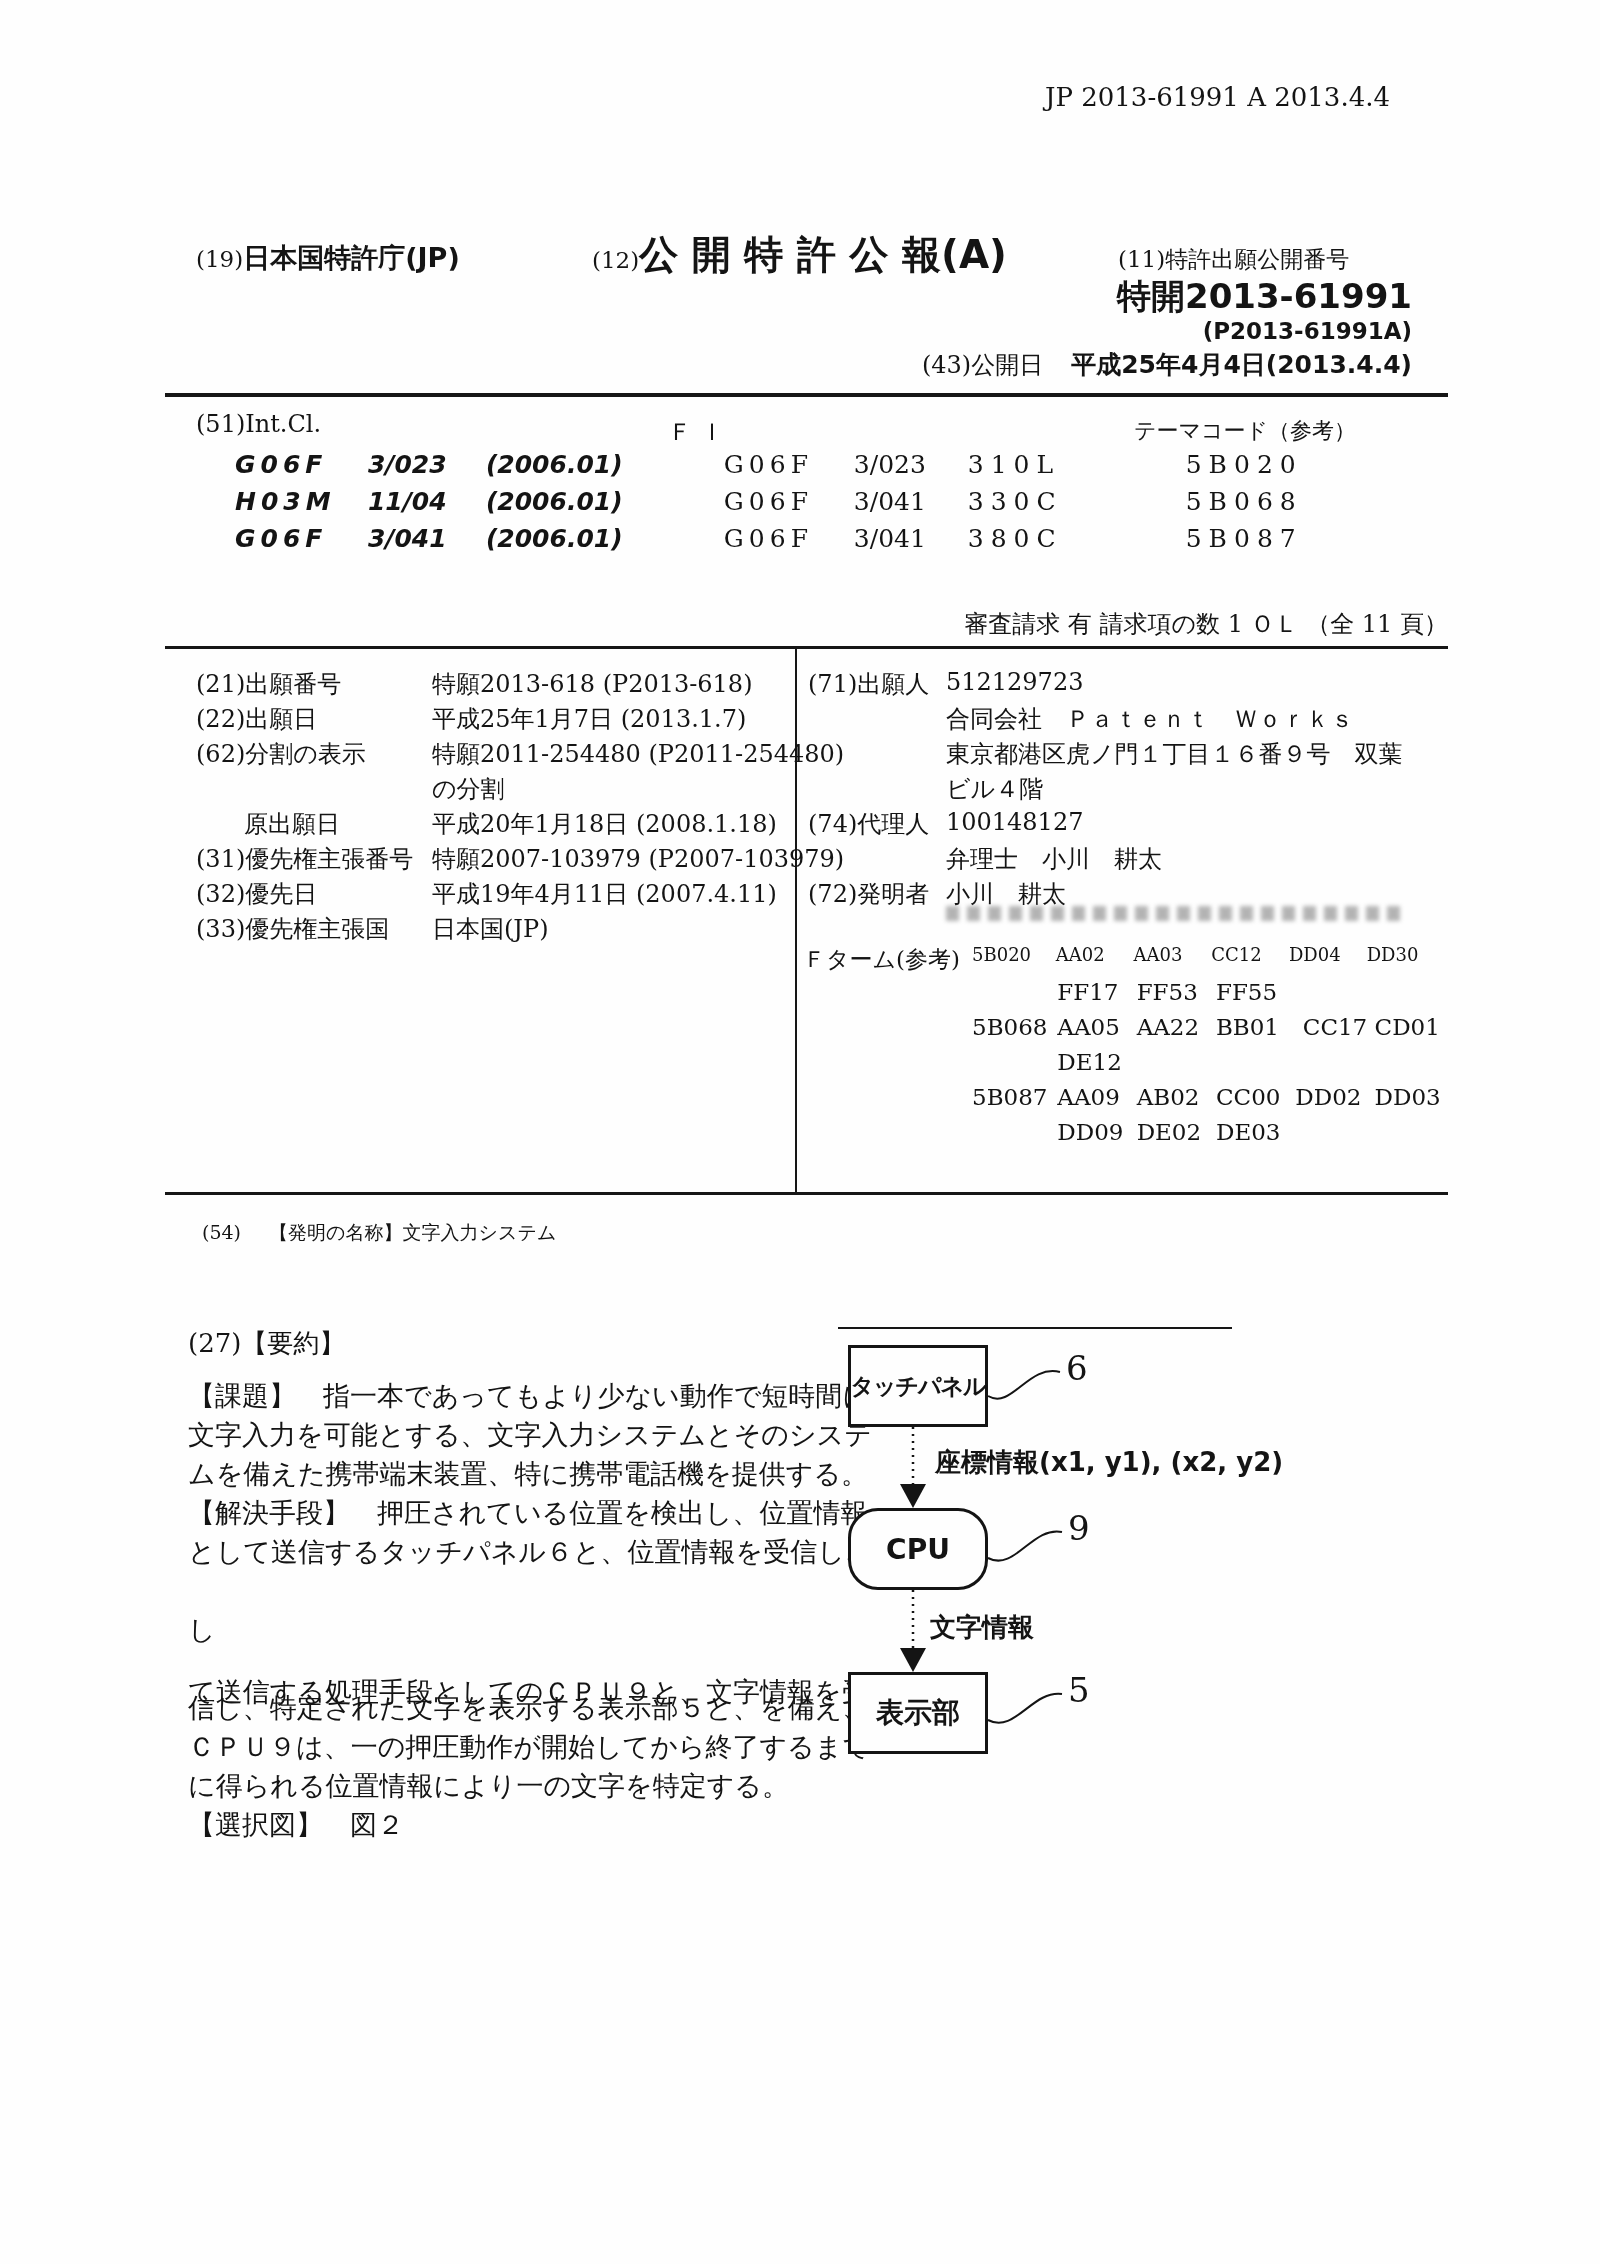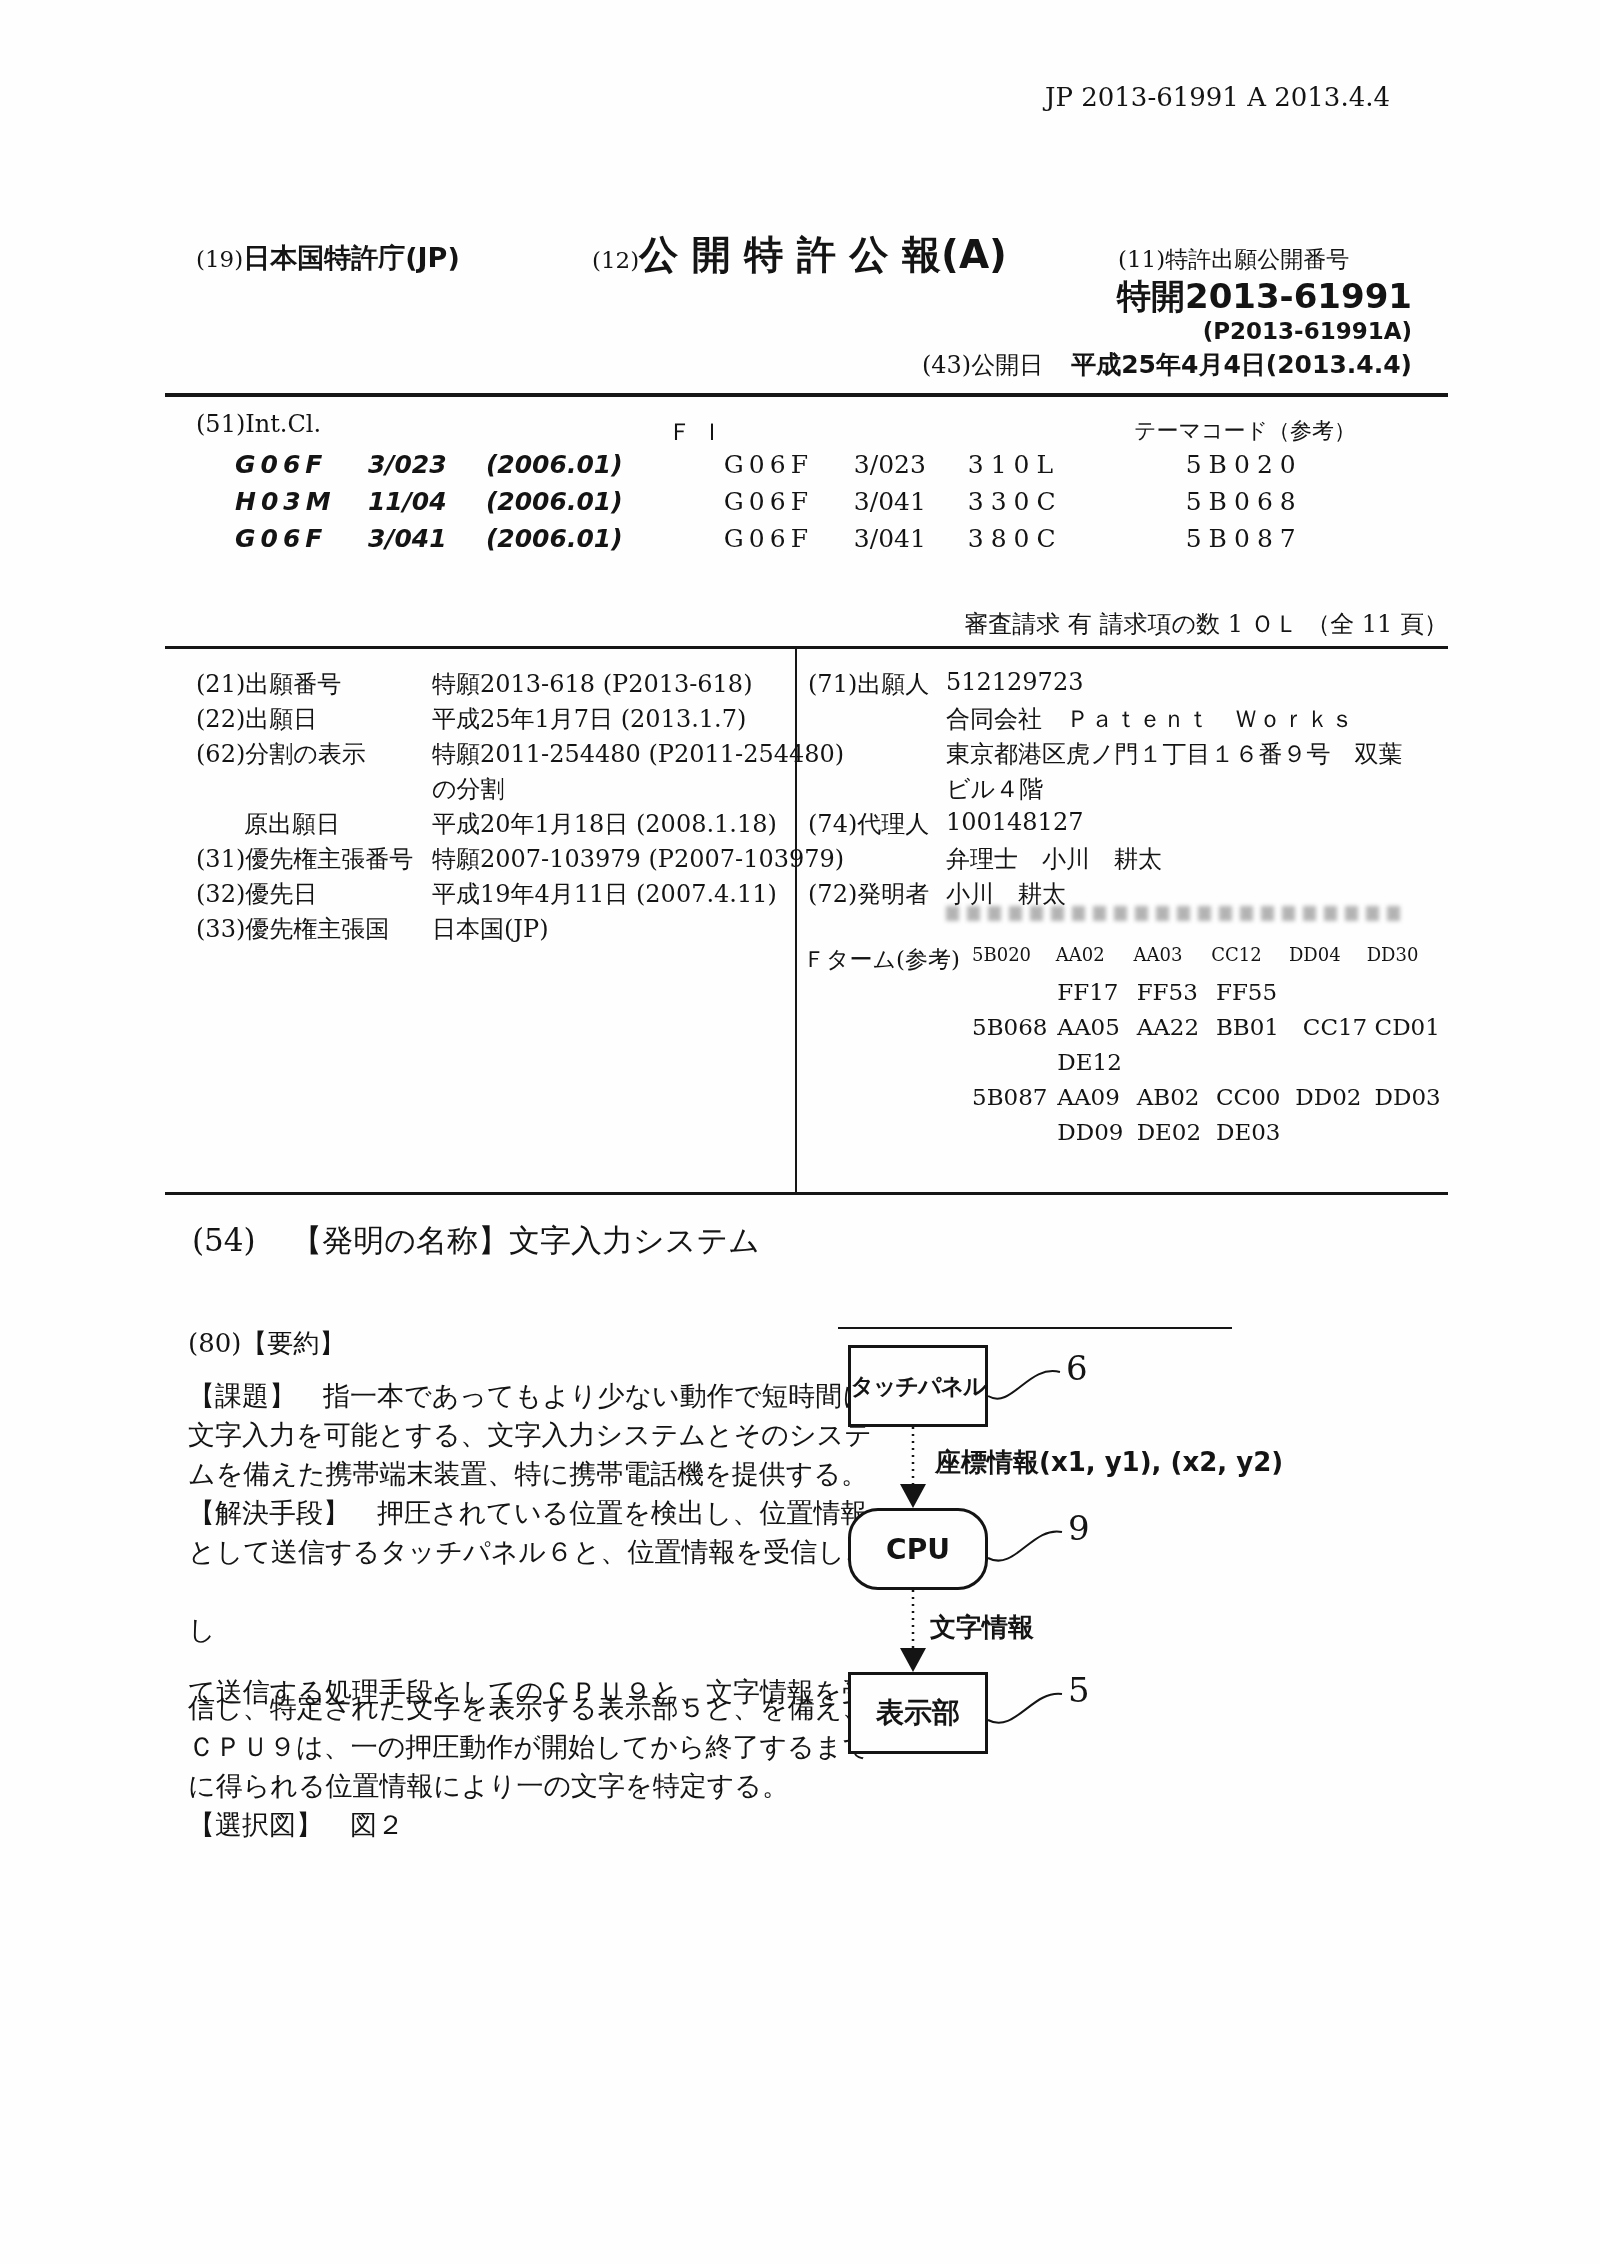--- a/index.html
+++ b/index.html
@@ -191,27 +191,27 @@
     <span class="cell" style="width:72px;">DD02</span>
     <span class="cell">DD03</span>
   </div>
   <div class="abs" style="left:972px; top:1119px; font-size:23px;">
     <span class="cell" style="width:78px;"></span>
     <span class="cell" style="width:72px;">DD09</span>
     <span class="cell" style="width:72px;">DE02</span>
     <span class="cell" style="width:72px;">DE03</span>
   </div>
 
-  <div class="abs" style="left:192px; top:1220px; font-size:31px;">
+  <div class="abs" style="left:202px; top:1220px; font-size:19px;">
     <span>(54)</span>
     <span style="display:inline-block; width:16px;"></span>
     <span>【発明の名称】文字入力システム</span>
   </div>
 
-  <div class="abs" style="left:188px; top:1326px; font-size:26px;">(80)【要約】</div>
+  <div class="abs" style="left:188px; top:1326px; font-size:26px;">(27)【要約】</div>
   <div class="abs" style="left:188px; top:1378px; font-size:27px;">【課題】　指一本であってもより少ない動作で短時間に</div>
   <div class="abs" style="left:188px; top:1456px; font-size:27px;">ムを備えた携帯端末装置、特に携帯電話機を提供する。</div>
   <div class="abs" style="left:188px; top:1417px; font-size:27px;">文字入力を可能とする、文字入力システムとそのシステ</div>
   <div class="abs" style="left:188px; top:1495px; font-size:27px;">【解決手段】　押圧されている位置を検出し、位置情報</div>
   <div class="abs" style="left:188px; top:1534px; font-size:27px;">として送信するタッチパネル６と、位置情報を受信し、</div>
   <div class="abs" style="left:188px; top:1612px; font-size:27px;">し</div>
   <div class="abs" style="left:188px; top:1651px; font-size:27px;margin-top:23px;">て送信する処理手段としてのＣＰＵ９と、文字情報を受</div>
   <div class="abs" style="left:188px; top:1690px; font-size:27px;">信し、特定された文字を表示する表示部５と、を備え、</div>
   <div class="abs" style="left:188px; top:1729px; font-size:27px;">ＣＰＵ９は、一の押圧動作が開始してから終了するまで</div>
   <div class="abs" style="left:188px; top:1768px; font-size:27px;">に得られる位置情報により一の文字を特定する。</div>

